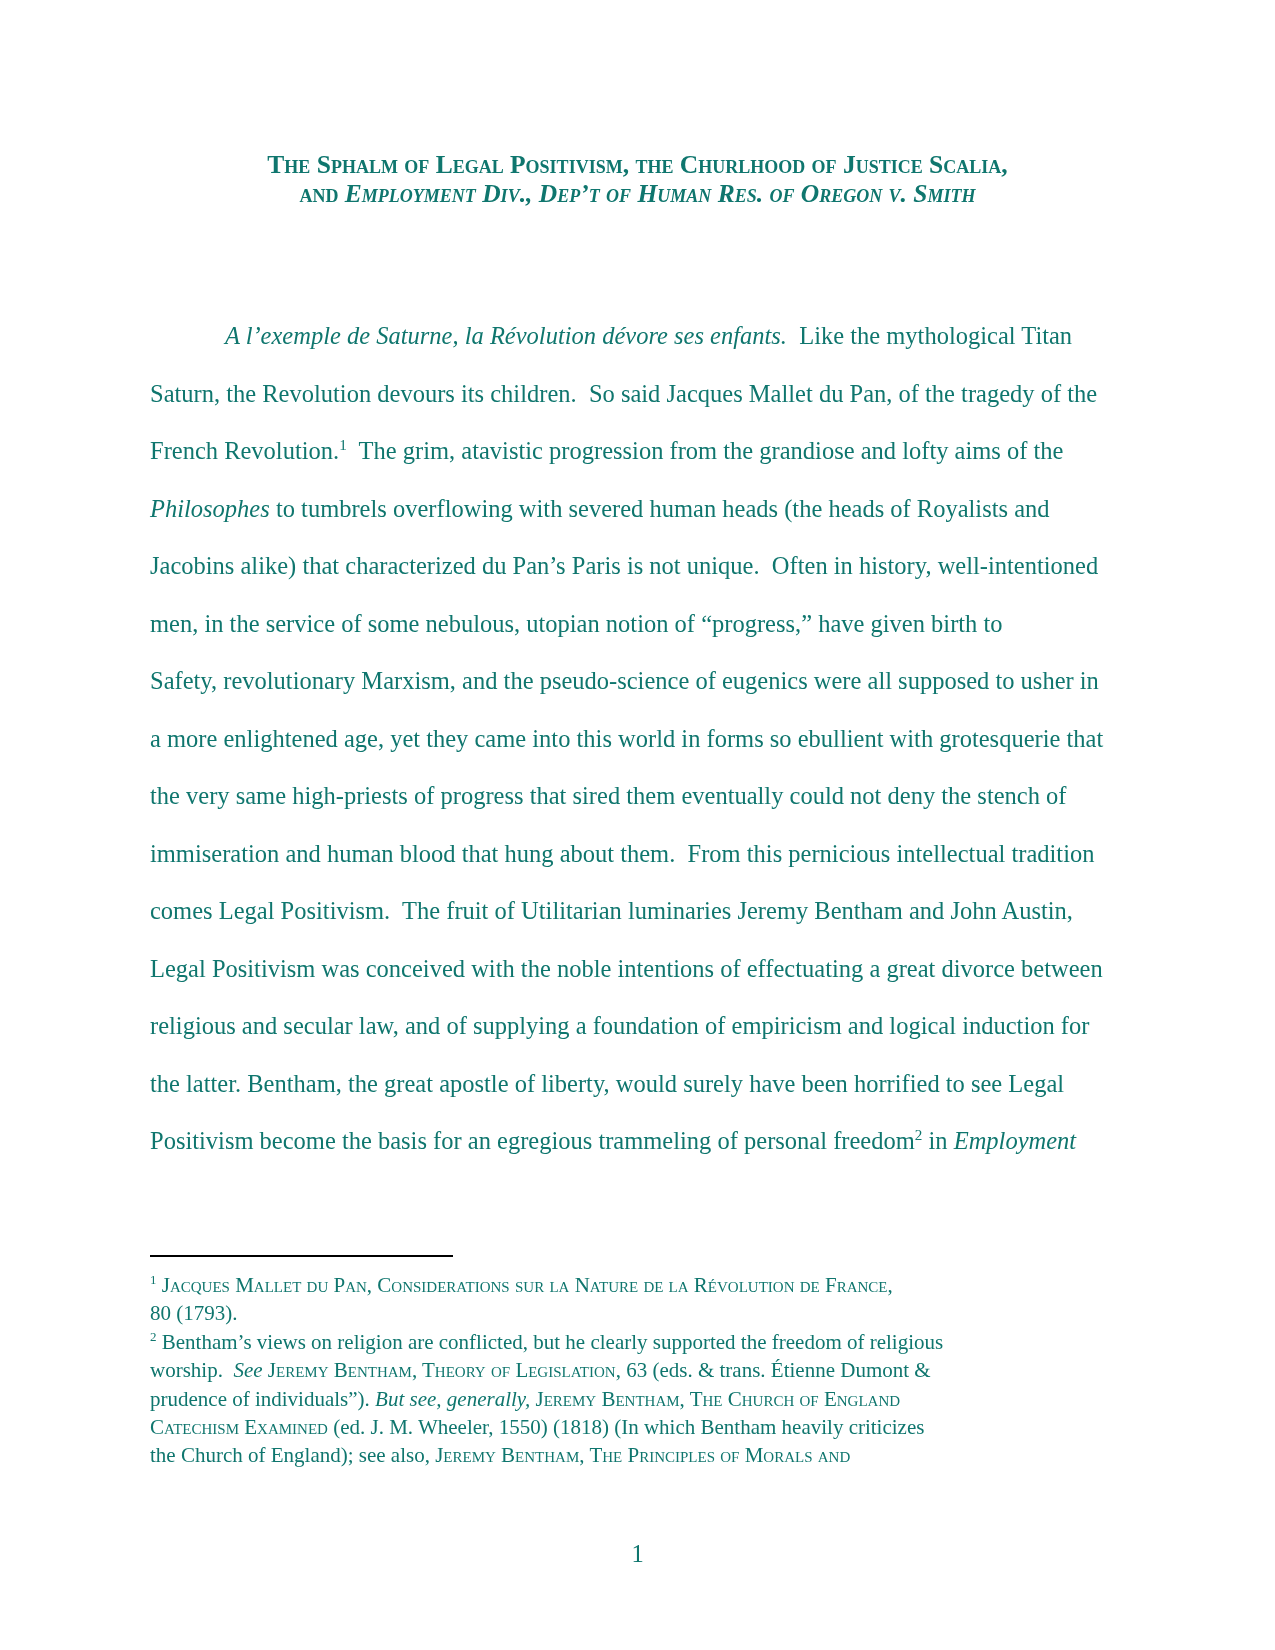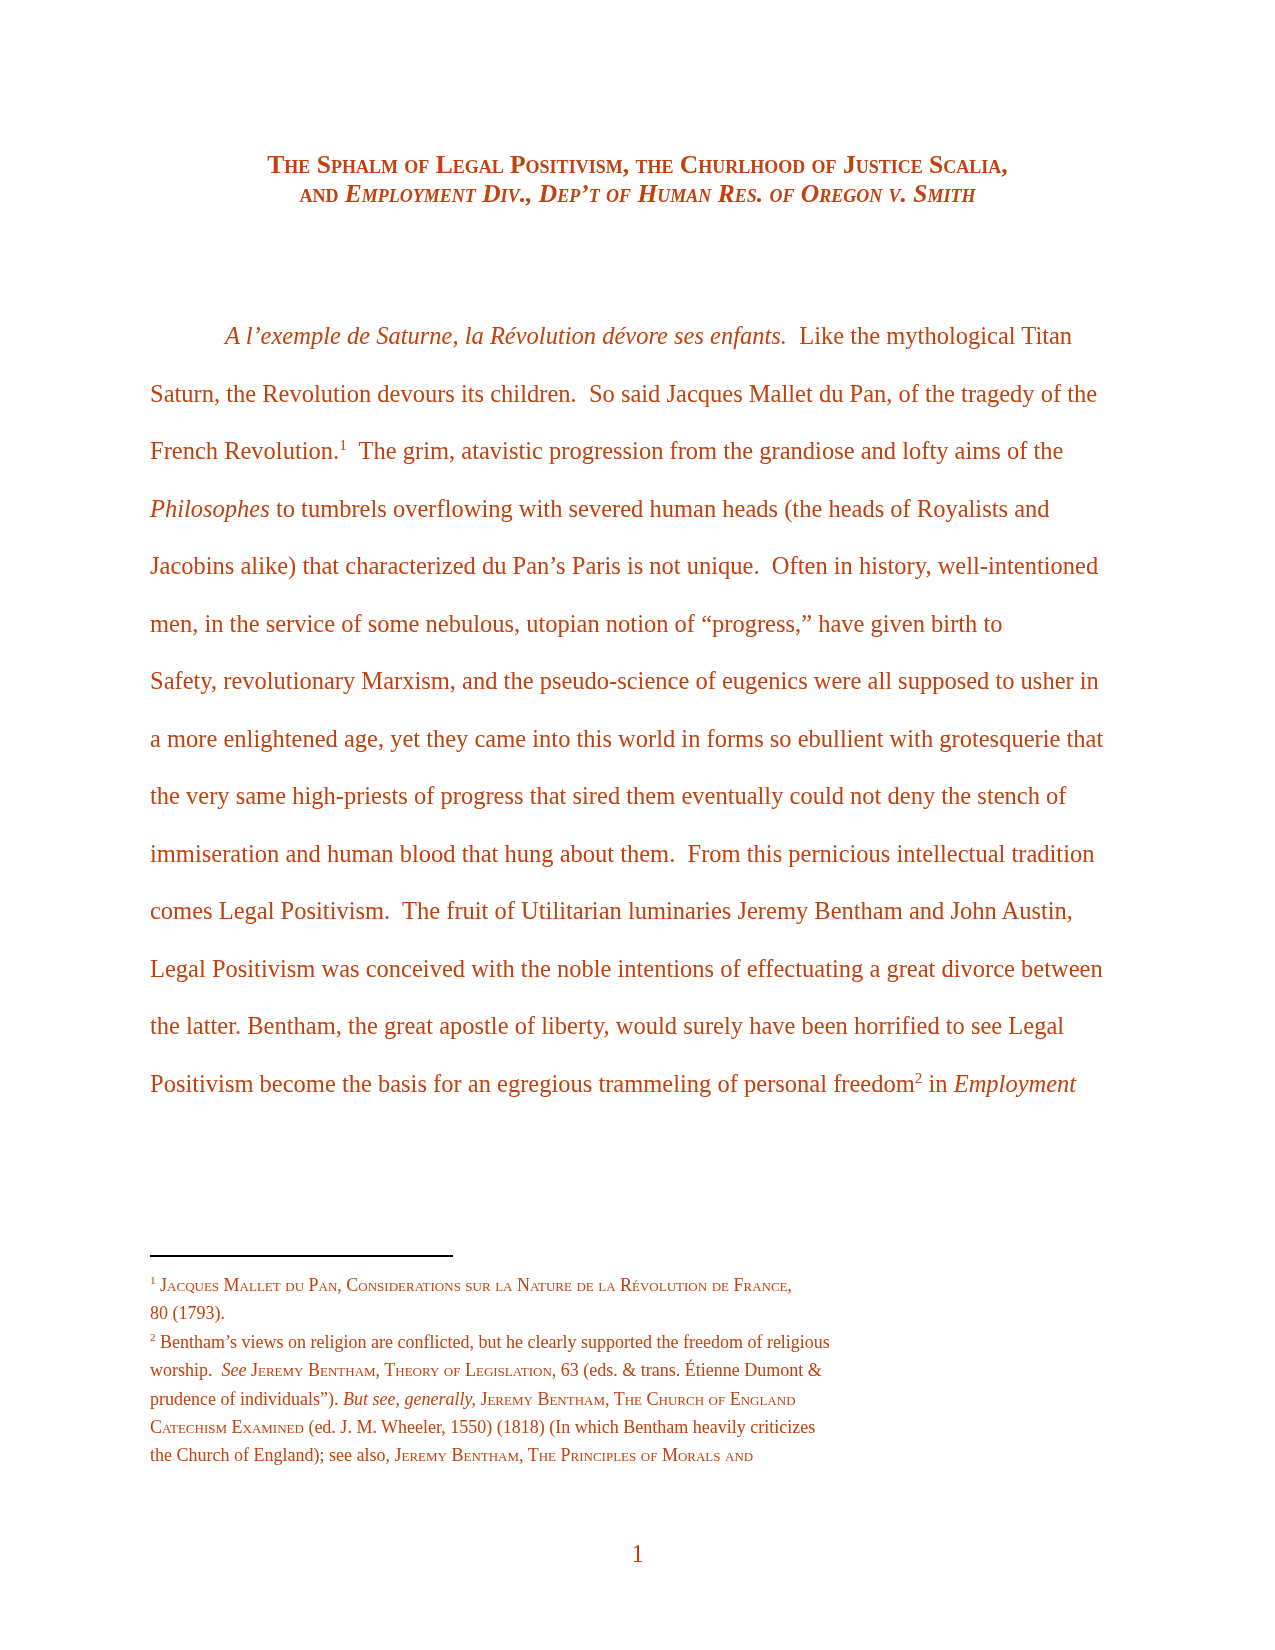--- a/index.html
+++ b/index.html
@@ -1,20 +1,20 @@
 <!DOCTYPE html>
 <html><head>
 <meta charset="utf-8">
 <style>
   html,body{margin:0;padding:0;background:#ffffff;}
   .page{
     position:relative;
     width:1275px;height:1650px;
     background:#ffffff;
-    color:#c2410c;
+    color:#0f766e;
     font-family:"Liberation Serif","DejaVu Serif",serif;
     overflow:hidden;
   }
   .title{
     position:absolute;top:150px;left:150px;width:975px;
     text-align:center;
     font-weight:bold;
     font-variant:small-caps;
     font-size:25.5px;
     line-height:29px;
@@ -27,21 +27,21 @@
   }
   .body .line{white-space:pre;height:57.5px;}
   .line.indent{padding-left:75px;}
   .fnsep{
     position:absolute;top:1255px;left:150px;
     width:303px;height:0;
     border-top:2px solid #000000;
   }
   .footnotes{
     position:absolute;top:1271px;left:150px;width:985px;
-    font-size:18px;
+    font-size:21px;
     line-height:28.4px;
   }
   .footnotes .line{white-space:pre;}
   .i{font-style:italic;}
   .sc{font-variant:small-caps;}
   .sup{vertical-align:super;font-size:0.62em;line-height:0;}
   .pagenum{
     position:absolute;top:1540px;left:0;width:1275px;
     text-align:center;
     font-size:24.5px;line-height:28px;
@@ -61,20 +61,21 @@
       <div class="line"><span>French Revolution.</span><span class="sup">1</span><span>  The grim, atavistic progression from the grandiose and lofty aims of the</span></div>
       <div class="line"><span class="i">Philosophes</span><span> to tumbrels overflowing with severed human heads (the heads of Royalists and</span></div>
       <div class="line"><span>Jacobins alike) that characterized du Pan’s Paris is not unique.  Often in history, well-intentioned</span></div>
       <div class="line"><span>men, in the service of some nebulous, utopian notion of “progress,” have given birth to</span></div>
       <div class="line"><span>Safety, revolutionary Marxism, and the pseudo-science of eugenics were all supposed to usher in</span></div>
       <div class="line"><span>a more enlightened age, yet they came into this world in forms so ebullient with grotesquerie that</span></div>
       <div class="line"><span>the very same high-priests of progress that sired them eventually could not deny the stench of</span></div>
       <div class="line"><span>immiseration and human blood that hung about them.  From this pernicious intellectual tradition</span></div>
       <div class="line"><span>comes Legal Positivism.  The fruit of Utilitarian luminaries Jeremy Bentham and John Austin,</span></div>
       <div class="line"><span>Legal Positivism was conceived with the noble intentions of effectuating a great divorce between</span></div>
+      <div class="line"><span>religious and secular law, and of supplying a foundation of empiricism and logical induction for</span></div>
       <div class="line"><span>the latter. Bentham, the great apostle of liberty, would surely have been horrified to see Legal</span></div>
       <div class="line"><span>Positivism become the basis for an egregious trammeling of personal freedom</span><span class="sup">2</span><span> in </span><span class="i">Employment</span></div>
     </main>
   <div class="fnsep"></div>
   <section class="footnotes">
       <div class="line"><span class="sup">1</span><span> </span><span class="sc">Jacques Mallet du Pan, Considerations sur la Nature de la Révolution de France,</span></div>
       <div class="line"><span>80 (1793).</span></div>
       <div class="line"><span class="sup">2</span><span> Bentham’s views on religion are conflicted, but he clearly supported the freedom of religious</span></div>
       <div class="line"><span>worship.  </span><span class="i">See</span><span> </span><span class="sc">Jeremy Bentham, Theory of Legislation,</span><span> 63 (eds. &amp; trans. Étienne Dumont &amp;</span></div>
       <div class="line"><span>prudence of individuals”). </span><span class="i">But see, generally,</span><span> </span><span class="sc">Jeremy Bentham, The Church of England</span></div>

